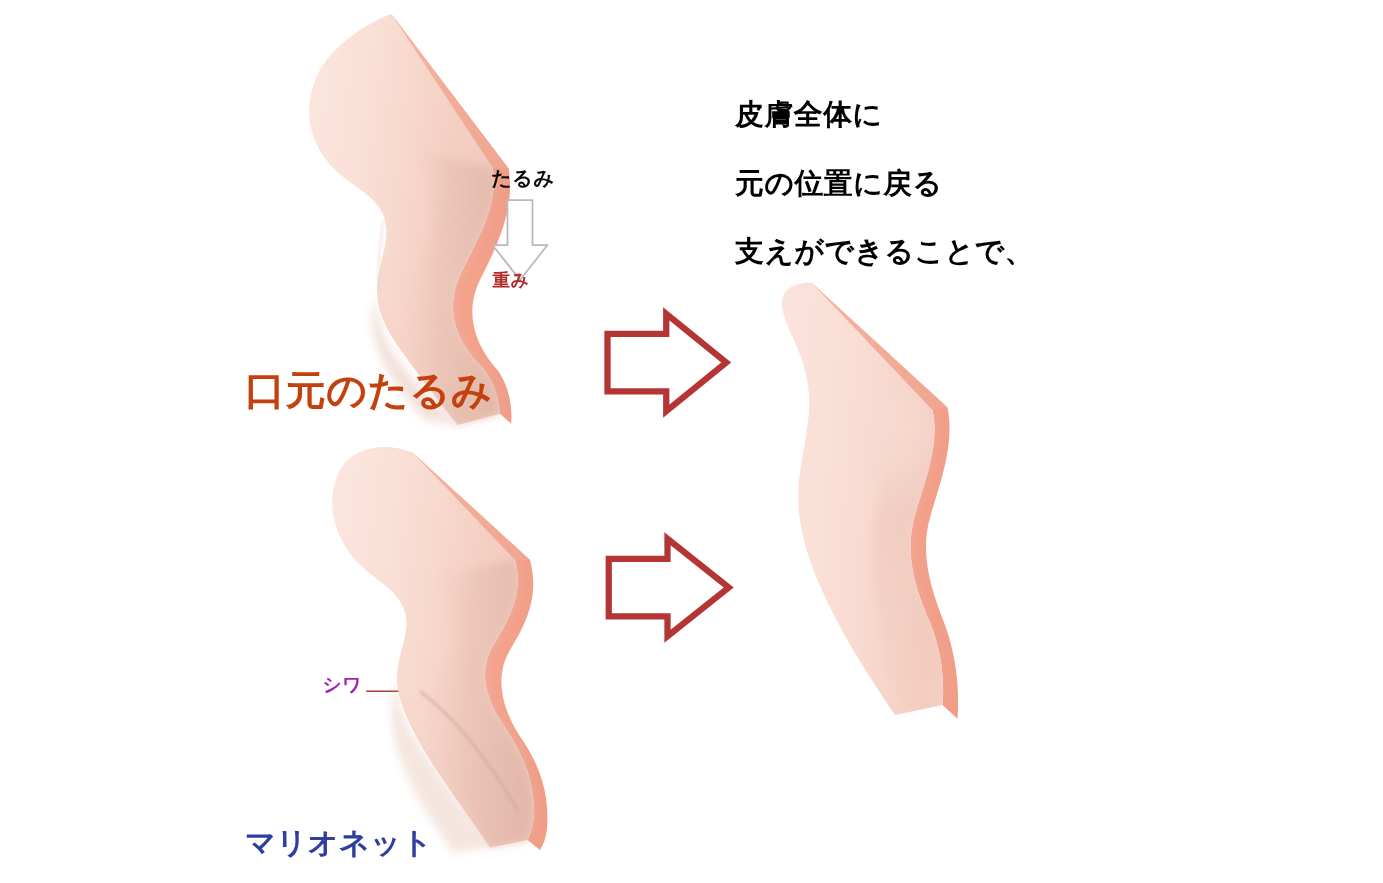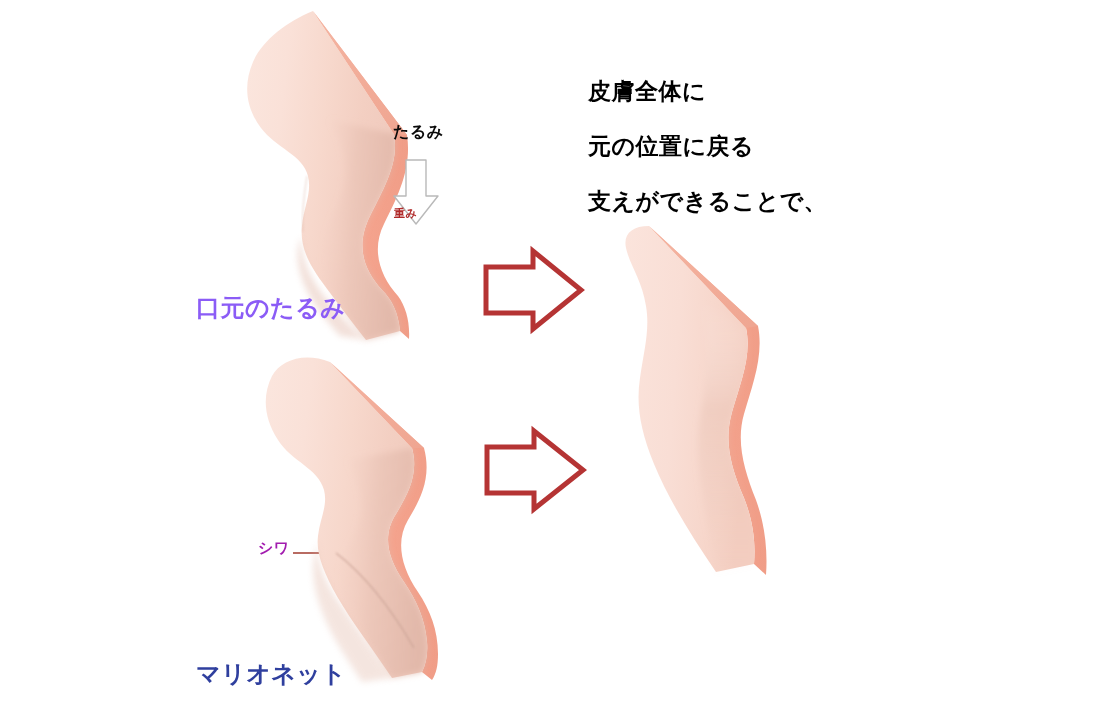--- a/index.html
+++ b/index.html
@@ -45,39 +45,39 @@
     font-size: 23px;
     font-weight: bold;
     letter-spacing: 0.5px;
     margin-bottom: 24px;
     white-space: pre;
     font-family: "DejaVu Sans", "Liberation Sans", sans-serif;
   }
   
   #label-tarumi {
     left: 393px;
-    top: 124px;
+    top: 135px;
     color: #0a0a0a;
     font-size: 16px;
     letter-spacing: 0.5px;
   }
   
   #label-omomi {
     left: 394px;
-    top: 208px;
+    top: 218px;
     color: #b02a2a;
-    font-size: 11px;
+    font-size: 14px;
     letter-spacing: 0.5px;
   }
   
   #label-kuchimoto {
     left: 196px;
     top: 296px;
-    color: #8b5cf6;
-    font-size: 24px;
+    color: #c2410c;
+    font-size: 32px;
     letter-spacing: 0.5px;
   }
   
   #label-shiwa {
     left: 258px;
     top: 541px;
     color: #a21caf;
     font-size: 15px;
     letter-spacing: 0.5px;
   }

